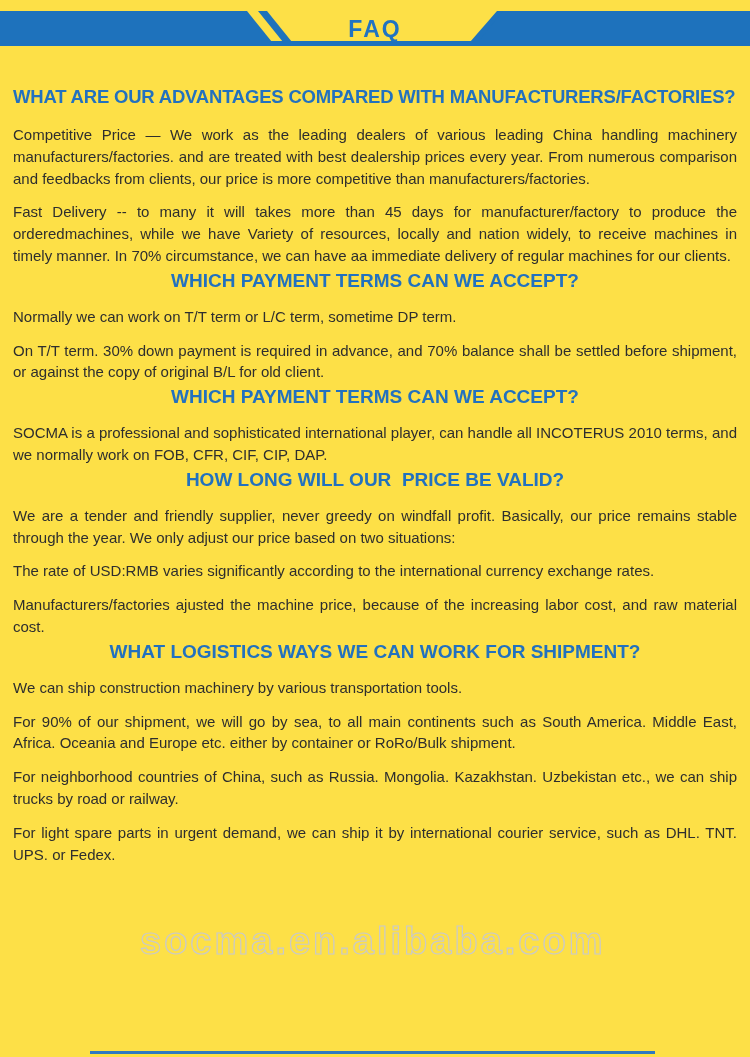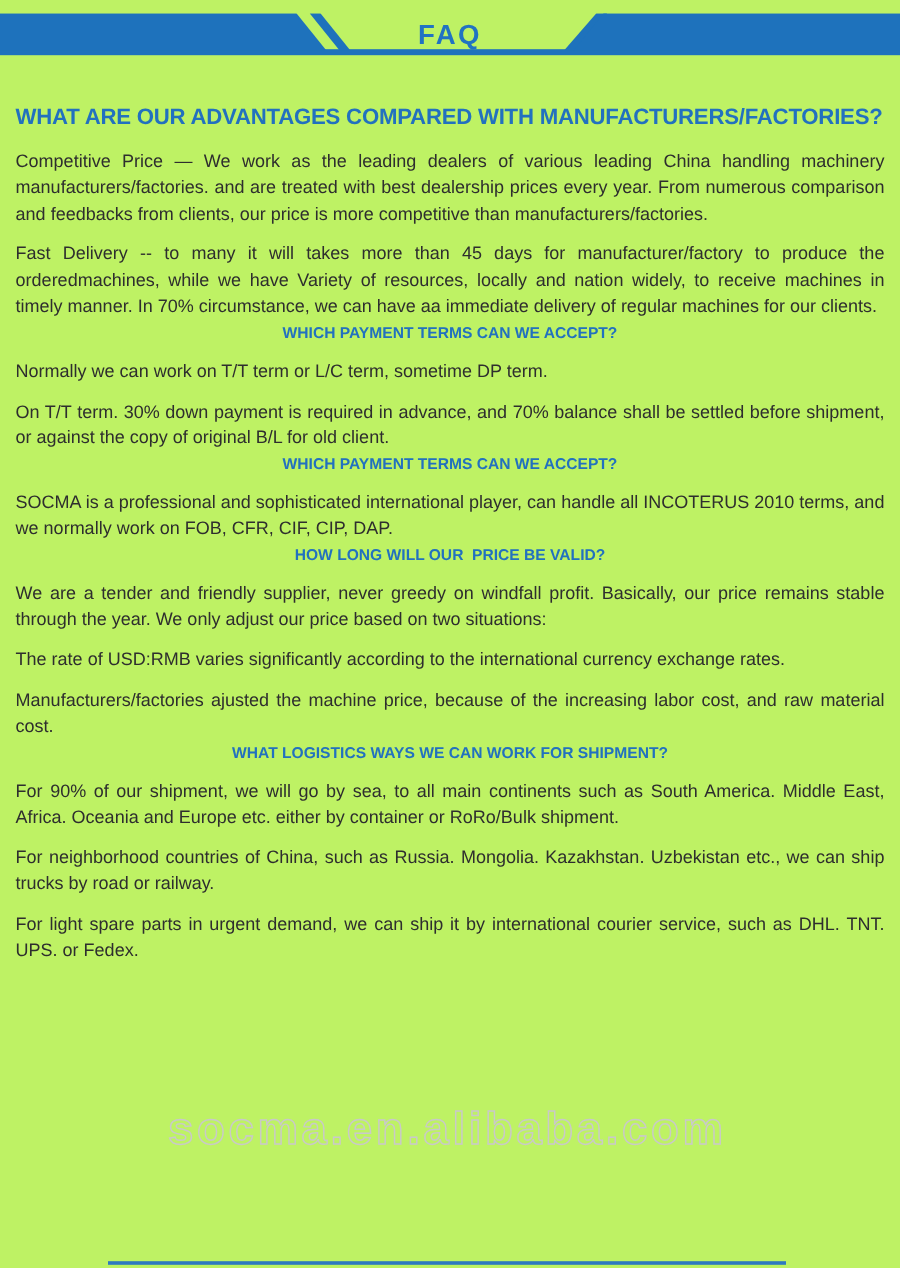--- a/index.html
+++ b/index.html
@@ -1,19 +1,19 @@
 <!DOCTYPE html>
 <html><head>
 <meta charset="utf-8">
 <style>
   html,body{margin:0;padding:0;background:#ffffff;}
   .page{
     position:relative;
     width:750px;height:1057px;
-    background:#bef264;
+    background:#fde047;
     font-family:"Liberation Sans", sans-serif;
     overflow:hidden;
   }
   
   .hdr-line{position:absolute;left:0;top:41px;width:750px;height:5px;background:#1e72bc;}
   .hdr-bar-left{position:absolute;left:0;top:11px;width:272px;height:31px;background:#1e72bc;
     clip-path:polygon(0 0,247px 0,272px 100%,0 100%);}
   .hdr-stripe-left{position:absolute;left:256px;top:11px;width:36px;height:31px;background:#1e72bc;
     clip-path:polygon(2px 0,11px 0,36px 100%,27px 100%);}
   .hdr-stripe-right{position:absolute;left:466px;top:11px;width:42px;height:31px;background:#1e72bc;
@@ -21,21 +21,21 @@
   .hdr-bar-right{position:absolute;left:478px;top:11px;width:272px;height:31px;background:#1e72bc;
     clip-path:polygon(25px 0,272px 0,272px 100%,0 100%);}
   .faq-title{
     position:absolute;left:0;top:16px;width:750px;
     text-align:center;font-size:23px;font-weight:bold;color:#2173c2;
     letter-spacing:2px;white-space:pre;
   }
   
   .content{position:absolute;left:13px;top:74px;width:724px;}
   .head{
-    font-weight:bold;color:#2271bf;font-size:13px;
+    font-weight:bold;color:#2271bf;font-size:19px;
     white-space:pre;margin:0;
   }
   .head.left{font-size:18.5px;letter-spacing:-0.2px;margin:12px 0 16px 0;}
   .head.center{text-align:center;margin:0 0 14px 0;}
   .mt-a{margin-top:32px;}
   .mt-b{margin-top:33px;}
   .mt-c{margin-top:40px;}
   .mt-d{margin-top:18px;}
   .para{
     margin:12px 0 3px 0;
@@ -78,20 +78,21 @@
 
     <div class="head center mt-b">WHICH PAYMENT TERMS CAN WE ACCEPT?</div>
     <p class="para">SOCMA is a professional and sophisticated international player, can handle all INCOTERUS 2010 terms, and we normally work on FOB, CFR, CIF, CIP, DAP.</p>
 
     <div class="head center mt-c">HOW LONG WILL OUR  PRICE BE VALID?</div>
     <p class="para">We are a tender and friendly supplier, never greedy on windfall profit. Basically, our price remains stable through the year. We only adjust our price based on two situations:</p>
     <p class="para">The rate of USD:RMB varies significantly according to the international currency exchange rates.</p>
     <p class="para">Manufacturers/factories ajusted the machine price, because of the increasing labor cost, and raw material cost.</p>
 
     <div class="head center mt-d">WHAT LOGISTICS WAYS WE CAN WORK FOR SHIPMENT?</div>
+    <p class="para">We can ship construction machinery by various transportation tools.</p>
     <p class="para">For 90% of our shipment, we will go by sea, to all main continents such as South America. Middle East, Africa. Oceania and Europe etc. either by container or RoRo/Bulk shipment.</p>
     <p class="para">For neighborhood countries of China, such as Russia. Mongolia. Kazakhstan. Uzbekistan etc., we can ship trucks by road or railway.</p>
     <p class="para">For light spare parts in urgent demand, we can ship it by international courier service, such as DHL. TNT. UPS. or Fedex.</p>
 
   </div>
 
   <div class="watermark">socma.en.alibaba.com</div>
 
   <div class="footer-line"></div>
 

